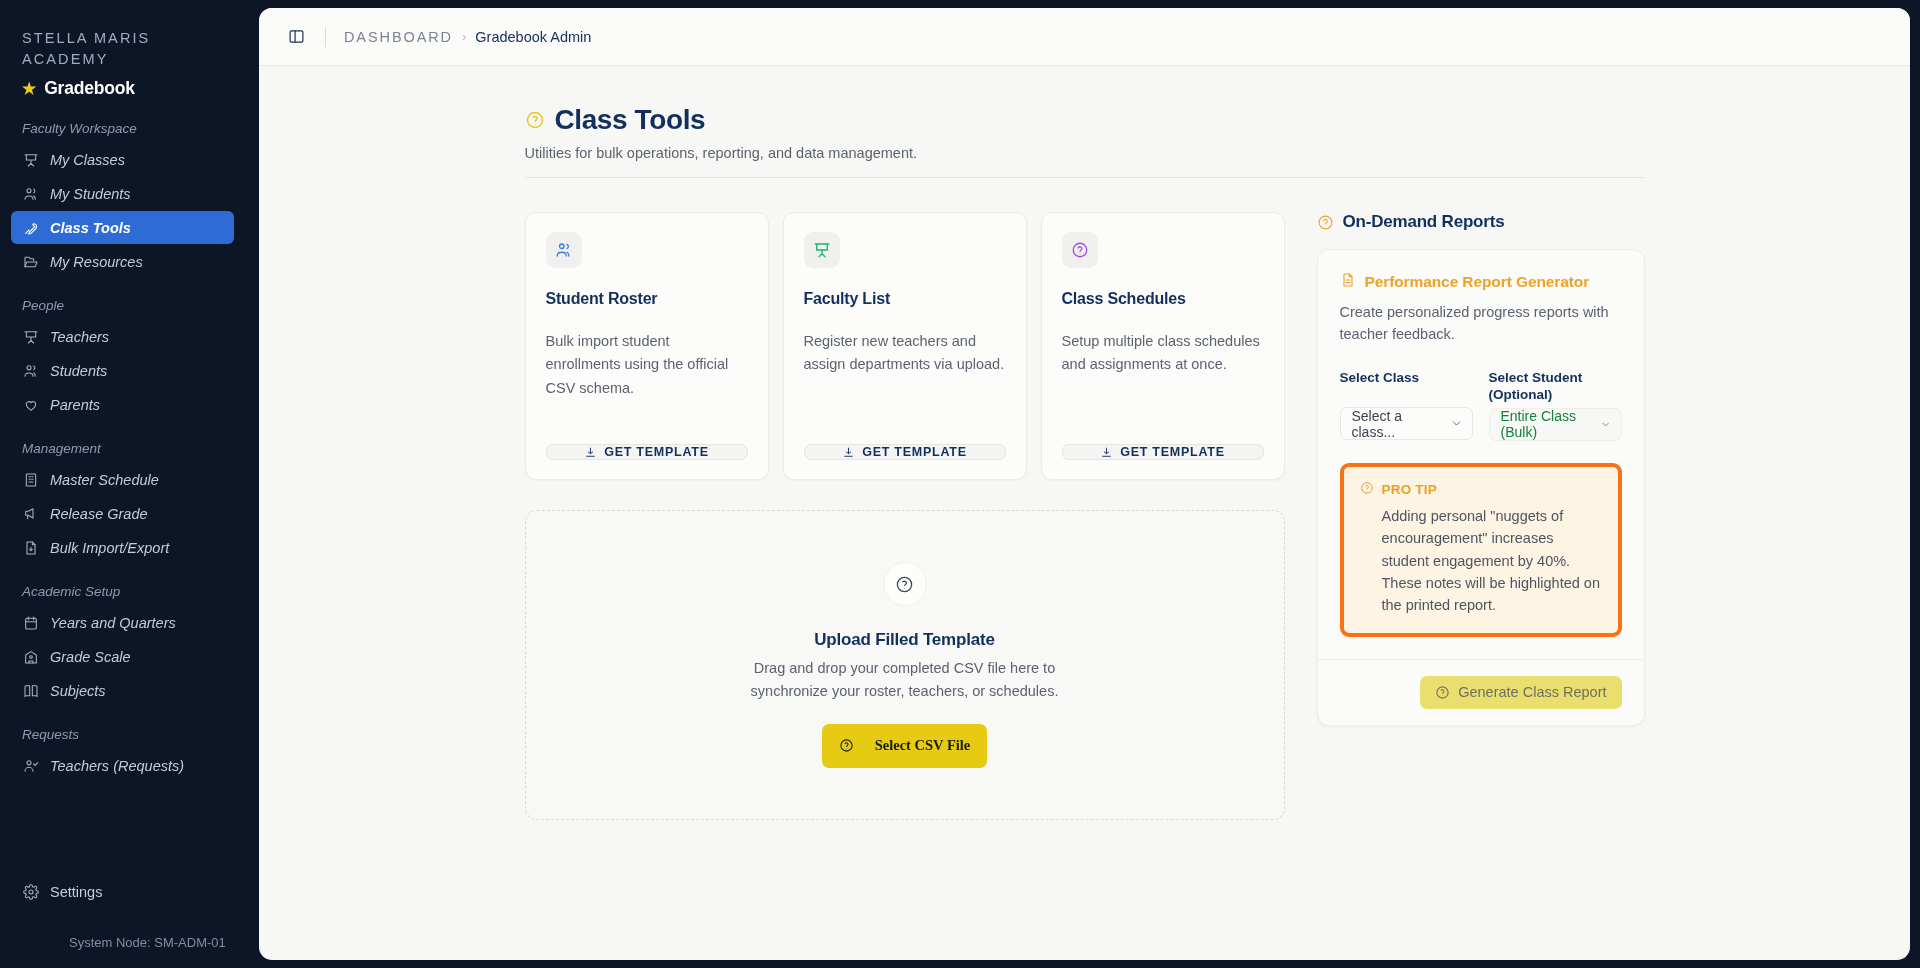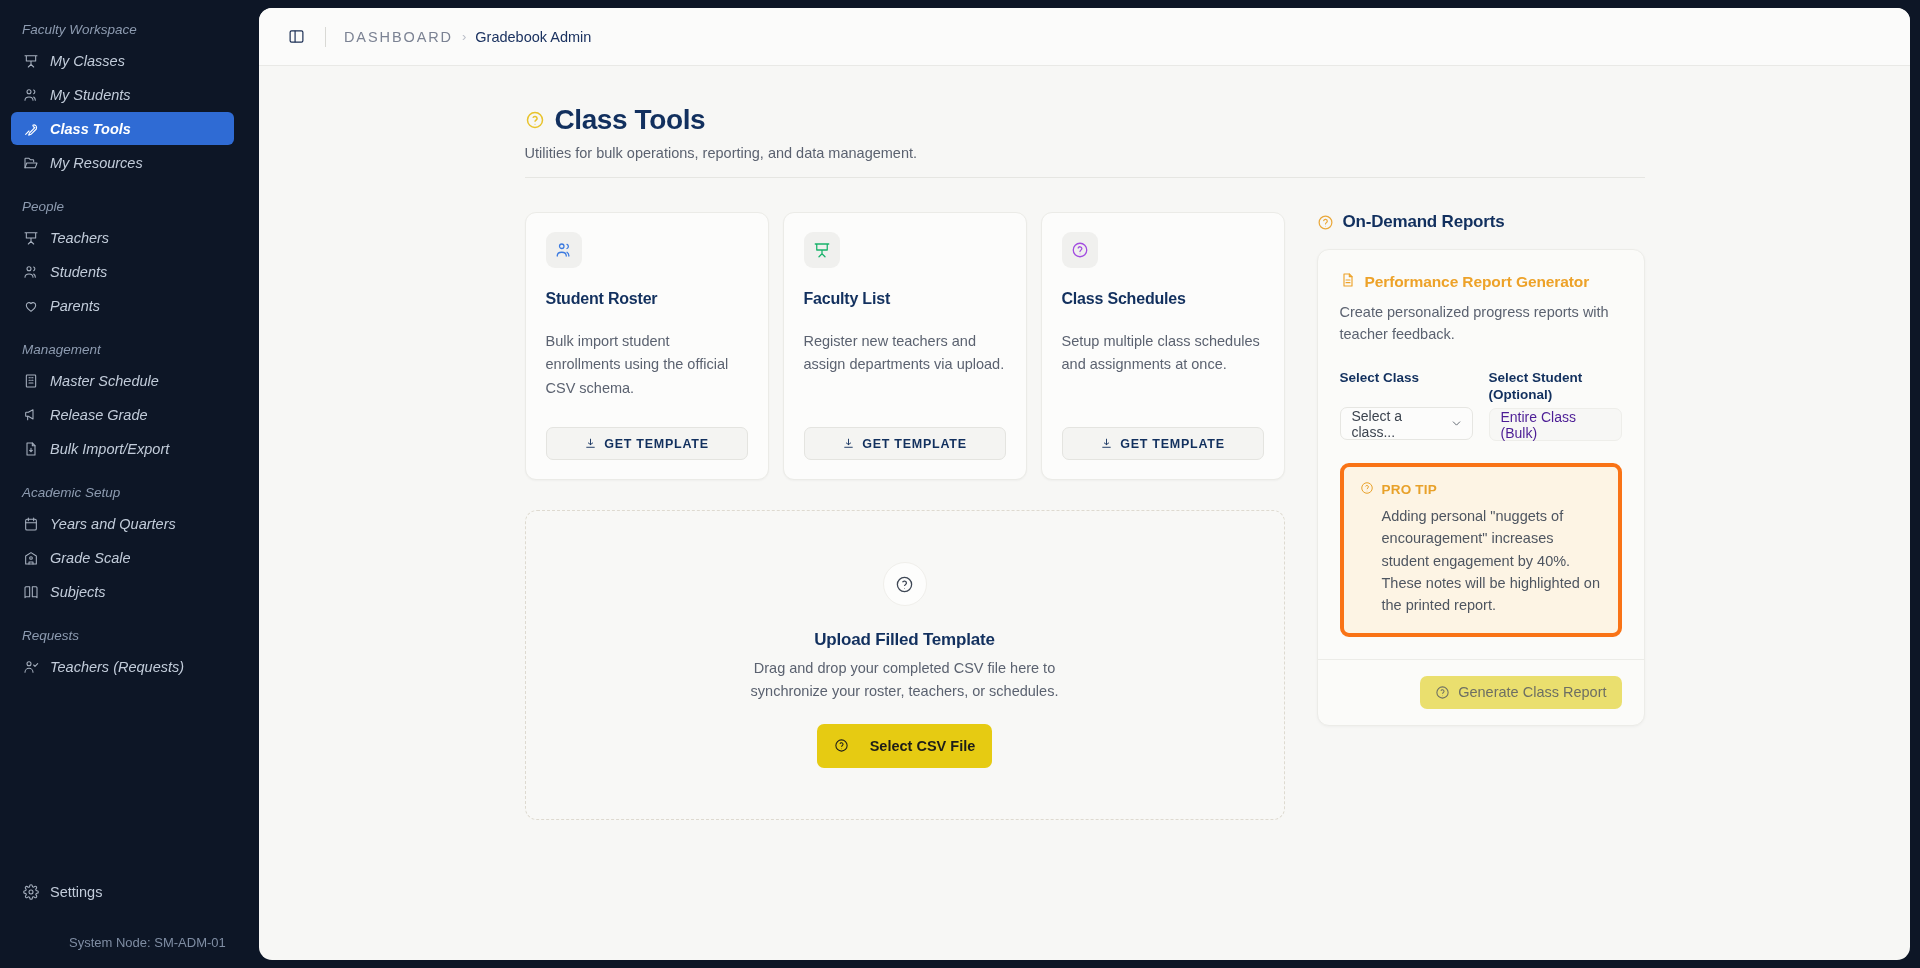--- a/index.html
+++ b/index.html
@@ -170,21 +170,21 @@
     margin-bottom: 22px;
   }
   .tpl-icon svg { width: 18px; height: 18px; stroke: currentColor; fill: none; stroke-width: 1.7; stroke-linecap: round; stroke-linejoin: round; }
   .c-blue { color: #3b7ae0; }
   .c-green { color: #19b26b; }
   .c-purple { color: #a24ce0; }
   .tpl-name { font-size: 16px; font-weight: 700; color: #12305e; letter-spacing: -0.2px; }
   .tpl-desc { margin-top: 22px; font-size: 14.5px; line-height: 1.62; color: #5b6270; flex: 1; }
   .tpl-btn {
     margin-top: 16px;
-    height: 33px;
+    height: 16px;
     border: 1px solid #e4e4e0;
     border-radius: 7px;
     background: #f4f4f2;
     display: flex; align-items: center; justify-content: center; gap: 7px;
     font-size: 12.5px; font-weight: 700; letter-spacing: 0.75px;
     color: #12305e; cursor: pointer;
   }
   .tpl-btn svg { width: 13px; height: 13px; stroke: currentColor; fill: none; stroke-width: 1.7; stroke-linecap: round; stroke-linejoin: round; }
 
   .bulk-sec { margin-top: 30px; }
@@ -210,21 +210,21 @@
   .dz-btn {
     margin-top: 22px;
     background: #e6cb12;
     border: none;
     border-radius: 7px;
     height: 44px;
     padding: 0 17px;
     display: inline-flex; align-items: center; gap: 21px;
     font-size: 14.5px; font-weight: 600; color: #1d1d18;
     cursor: pointer;
-    font-family: Liberation Sans, sans-serif;
+    font-family: Liberation Serif, serif;
   }
   .dz-btn svg { width: 15px; height: 15px; stroke: currentColor; fill: none; stroke-width: 1.7; }
 
   
   .report-card {
     background: #fbfbf9;
     border: 1px solid #ececE8;
     border-radius: 12px;
     box-shadow: 0 1px 3px rgba(20,20,20,.04);
   }
@@ -242,21 +242,21 @@
     margin-top: 4px;
     height: 33px;
     border: 1px solid #e6e6e2;
     border-radius: 7px;
     background: #fcfcfb;
     display: flex; align-items: center; justify-content: space-between;
     padding: 0 9px 0 11px;
     font-size: 14px; color: #3c444f;
     cursor: pointer;
   }
-  .select.disabled { background: #f7f7f5; color: #4c1d95; border-color: #eeeeea; flex-direction: column; }
+  .select.disabled { background: #f7f7f5; color: #15803d; border-color: #eeeeea; }
   .chev { width: 13px; height: 13px; stroke: currentColor; fill: none; stroke-width: 1.8; stroke-linecap: round; stroke-linejoin: round; opacity:.8; }
 
   .protip {
     margin-top: 22px;
     background: #fdf4e4;
     border: 4px solid #f97316;
     border-radius: 9px;
     padding: 14px 16px 16px 16px;
   }
   .pt-head { display: flex; align-items: center; gap: 8px; font-size: 13.5px; font-weight: 700; color: #e8a12a; letter-spacing: .2px; }
@@ -276,20 +276,27 @@
     font-size: 14.5px; font-weight: 500; color: #6d6f63;
     cursor: pointer;
     font-family: "Liberation Sans", sans-serif;
   }
   .gen-btn svg { width: 15px; height: 15px; stroke: currentColor; fill: none; stroke-width: 1.7; }
 </style>
 </head>
 <body>
 
 <aside class="sidebar">
+  <div class="brand-block">
+    <div class="brand-school">STELLA MARIS ACADEMY</div>
+    <div class="brand-app">
+      <span class="star-icon">★</span>
+      <span>Gradebook</span>
+    </div>
+  </div>
 
   <nav class="nav-scroll">
 
     <div class="nav-group-title first">Faculty Workspace</div>
     <div class="nav-item">
       <span class="ic">
           <svg viewBox="0 0 24 24">
             <path d="M3 4h18M5 4v8h14V4M12 12v5M8 21l4-4 4 4"></path>
           </svg>
         </span>

